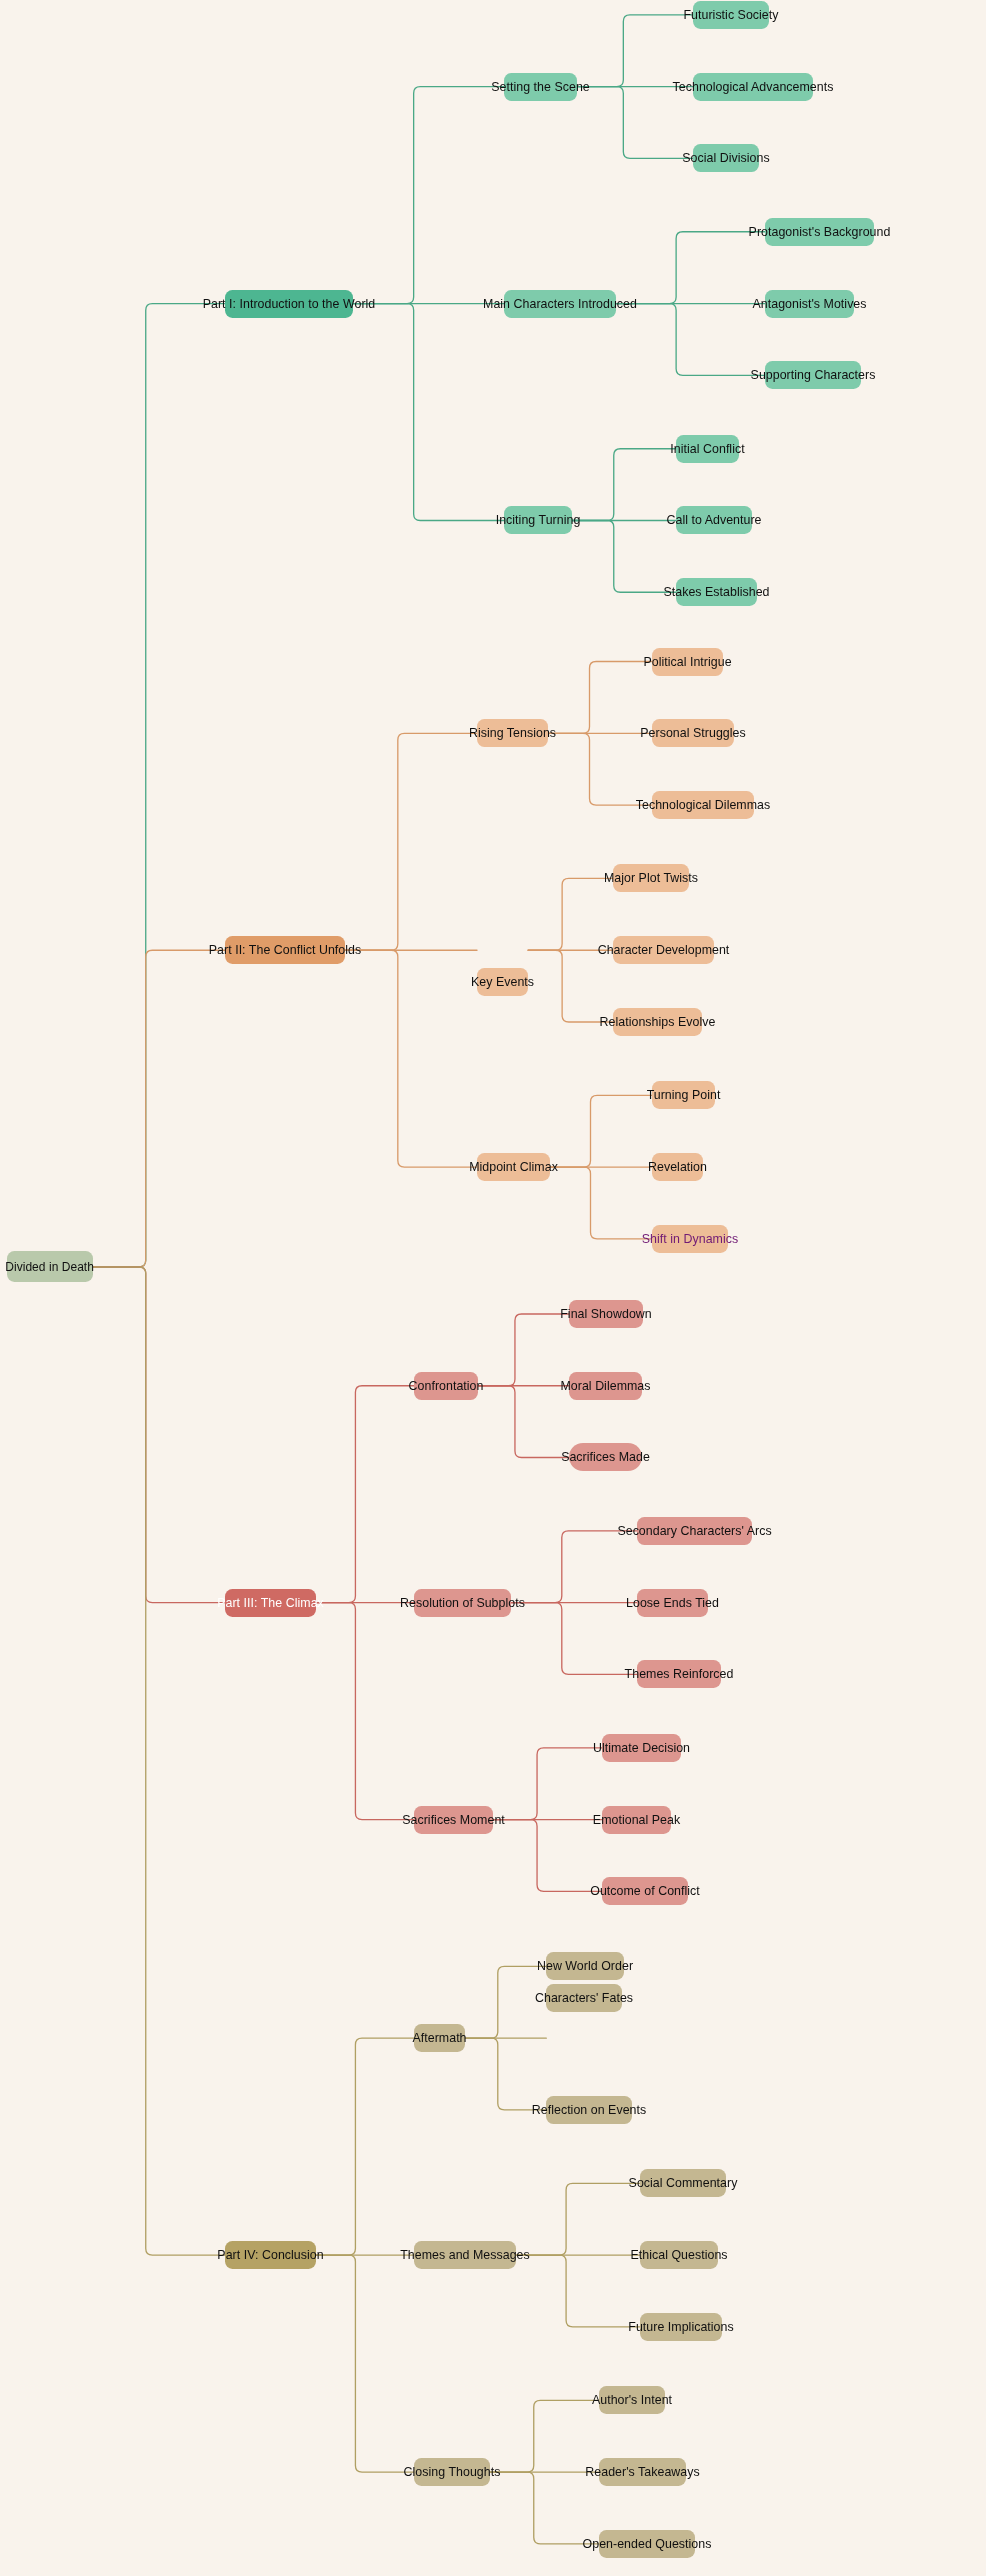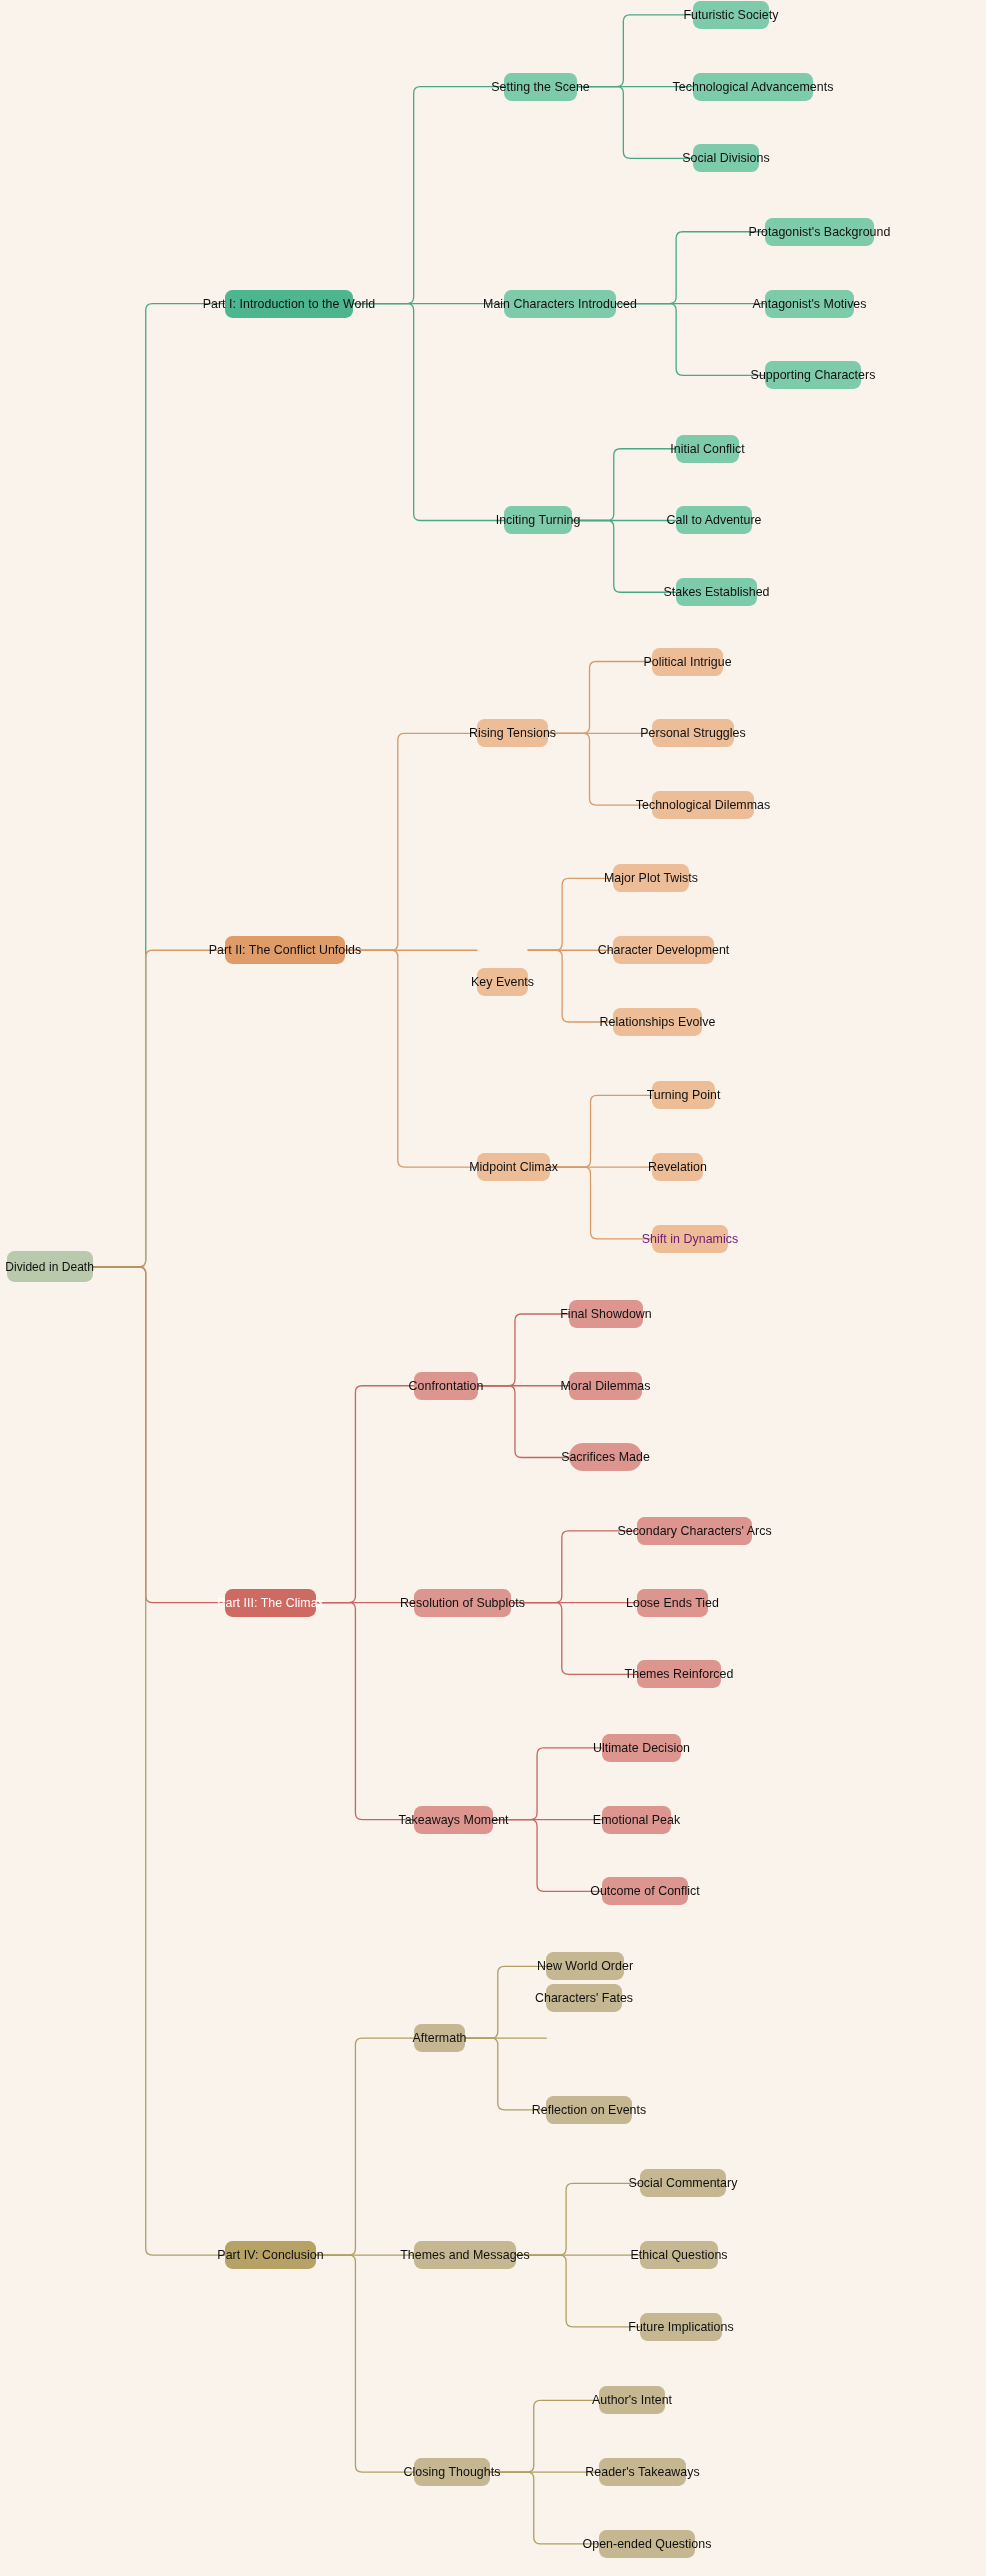--- a/index.html
+++ b/index.html
@@ -210,21 +210,21 @@
       <div class="mm-node lvl3" style="left: 637px; top: 1517px; width: 115px; height: 28px; background: rgb(221, 150, 143); color: rgb(16, 16, 16);">
         <span class="mm-label">Secondary Characters' Arcs</span>
       </div>
       <div class="mm-node lvl3" style="left: 637px; top: 1589px; width: 71px; height: 28px; background: rgb(221, 150, 143); color: rgb(16, 16, 16);">
         <span class="mm-label">Loose Ends Tied</span>
       </div>
       <div class="mm-node lvl3" style="left: 637px; top: 1660px; width: 84px; height: 28px; background: rgb(221, 150, 143); color: rgb(16, 16, 16);">
         <span class="mm-label">Themes Reinforced</span>
       </div>
       <div class="mm-node lvl2" style="left: 414px; top: 1806px; width: 79px; height: 28px; background: rgb(221, 150, 143); color: rgb(16, 16, 16);">
-        <span class="mm-label">Takeaways Moment</span>
+        <span class="mm-label">Sacrifices Moment</span>
       </div>
       <div class="mm-node lvl3" style="left: 602px; top: 1734px; width: 79px; height: 28px; background: rgb(221, 150, 143); color: rgb(16, 16, 16);">
         <span class="mm-label">Ultimate Decision</span>
       </div>
       <div class="mm-node lvl3" style="left: 602px; top: 1806px; width: 69px; height: 28px; background: rgb(221, 150, 143); color: rgb(16, 16, 16);">
         <span class="mm-label">Emotional Peak</span>
       </div>
       <div class="mm-node lvl3" style="left: 602px; top: 1877px; width: 86px; height: 28px; background: rgb(221, 150, 143); color: rgb(16, 16, 16);">
         <span class="mm-label">Outcome of Conflict</span>
       </div>

